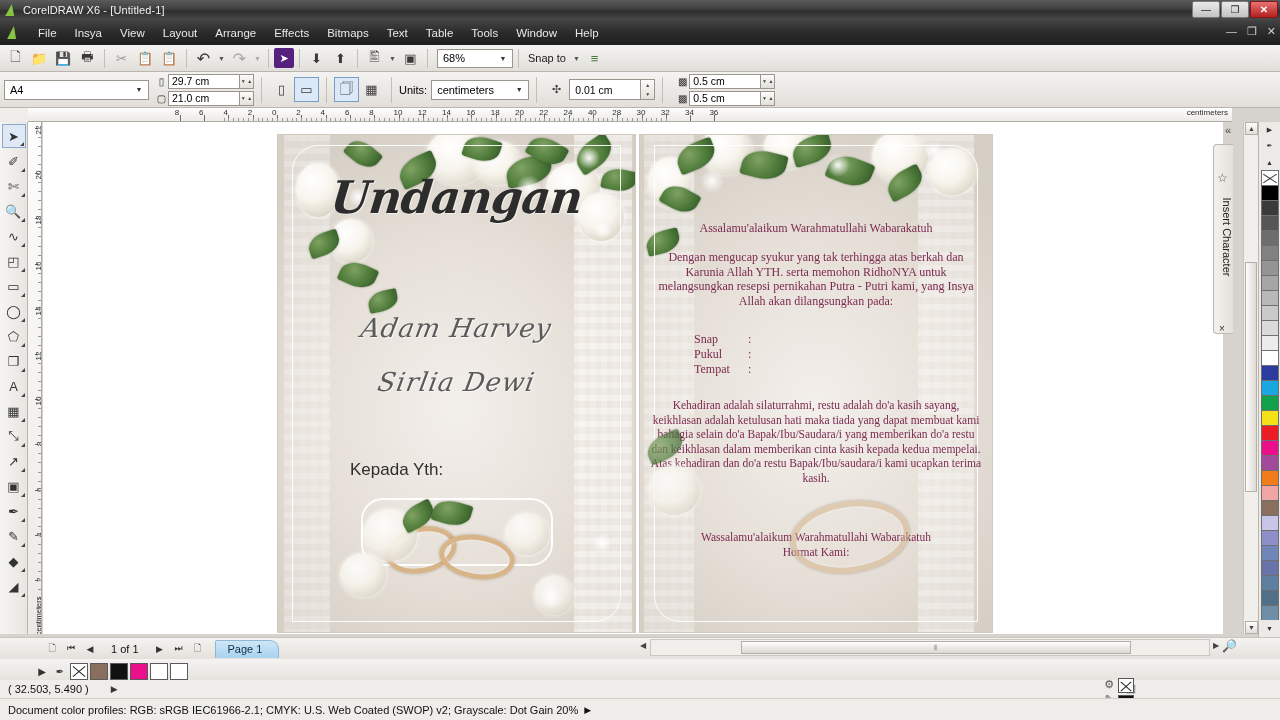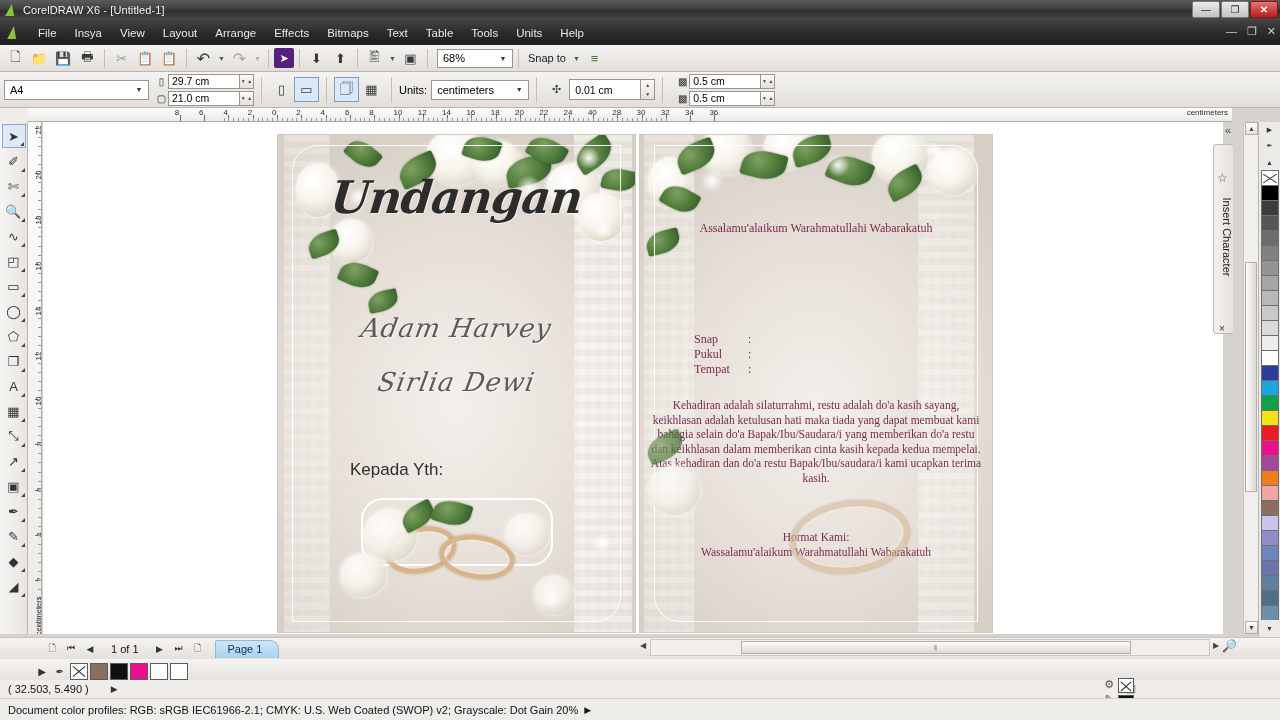--- a/index.html
+++ b/index.html
@@ -366,21 +366,21 @@
     <div class="menu-item">File</div>
     <div class="menu-item">Insya</div>
     <div class="menu-item">View</div>
     <div class="menu-item">Layout</div>
     <div class="menu-item">Arrange</div>
     <div class="menu-item">Effects</div>
     <div class="menu-item">Bitmaps</div>
     <div class="menu-item">Text</div>
     <div class="menu-item">Table</div>
     <div class="menu-item">Tools</div>
-    <div class="menu-item">Units</div>
+    <div class="menu-item">Window</div>
     <div class="menu-item">Help</div>
     <div class="win-btns-inner">
       <span>—</span>
       <span>❐</span>
       <span>✕</span>
     </div>
   </div>
 
   <div class="toolbar-std">
     <div class="tb-btn">🗋</div>
@@ -801,40 +801,41 @@
         <div class="leaf" style="left:22px;top:52px;width:36px;height:24px;transform:rotate(30deg)"></div>
         <div class="leaf" style="left:6px;top:96px;width:34px;height:22px;transform:rotate(-14deg)"></div>
         <div class="sparkle" style="left:60px;top:34px;width:24px;height:24px;"></div>
         <div class="sparkle" style="left:186px;top:18px;width:24px;height:24px;"></div>
         <div class="sparkle" style="left:284px;top:6px;width:20px;height:20px;"></div>
       </div>
 
       <div class="card-border r"></div>
 
       <div class="rt salam">Assalamu'alaikum Warahmatullahi Wabarakatuh</div>
+      <div class="rt body1">Dengan mengucap syukur yang tak terhingga atas berkah dan Karunia Allah YTH. serta memohon RidhoNYA untuk melangsungkan resepsi pernikahan Putra - Putri kami, yang Insya Allah akan dilangsungkan pada:</div>
 
       <div class="rt detail">
         <div class="detail-row">
           <span class="k">Snap</span>
           <span>:</span>
         </div>
         <div class="detail-row">
           <span class="k">Pukul</span>
           <span>:</span>
         </div>
         <div class="detail-row">
           <span class="k">Tempat</span>
           <span>:</span>
         </div>
       </div>
 
       <div class="rt body2">Kehadiran adalah silaturrahmi, restu adalah do'a kasih sayang, keikhlasan adalah ketulusan hati maka tiada yang dapat membuat kami bahagia selain do'a Bapak/Ibu/Saudara/i yang memberikan do'a restu dan keikhlasan dalam memberikan cinta kasih kepada kedua mempelai. Atas kehadiran dan do'a restu Bapak/Ibu/saudara/i kami ucapkan terima kasih.</div>
       <div class="rt closing">
+        <div>Wassalamu'alaikum Warahmatullahi Wabarakatuh</div>
         <div>Hormat Kami:</div>
-        <div>Wassalamu'alaikum Warahmatullahi Wabarakatuh</div>
       </div>
 
       <div class="foliage">
         <div class="rose" style="left:8px;top:330px;width:52px;height:50px;opacity:.75"></div>
         <div class="leaf" style="left:6px;top:300px;width:38px;height:24px;transform:rotate(-24deg);opacity:.7"></div>
         <div class="ring" style="left:150px;top:366px;width:120px;height:72px;border:6px solid rgba(214,180,140,.55);border-radius:50%;position:absolute;transform:rotate(-8deg)"></div>
       </div>
     </div>
   </div>
 

